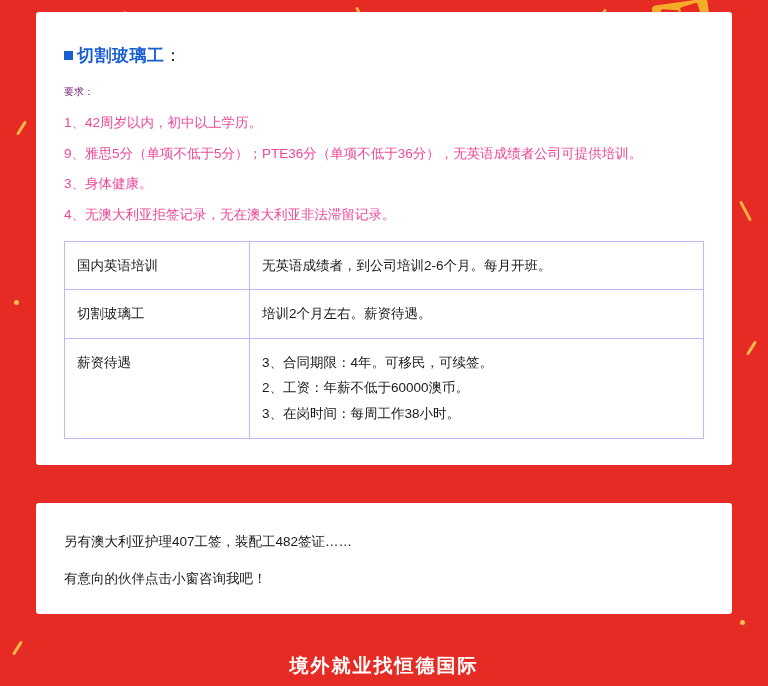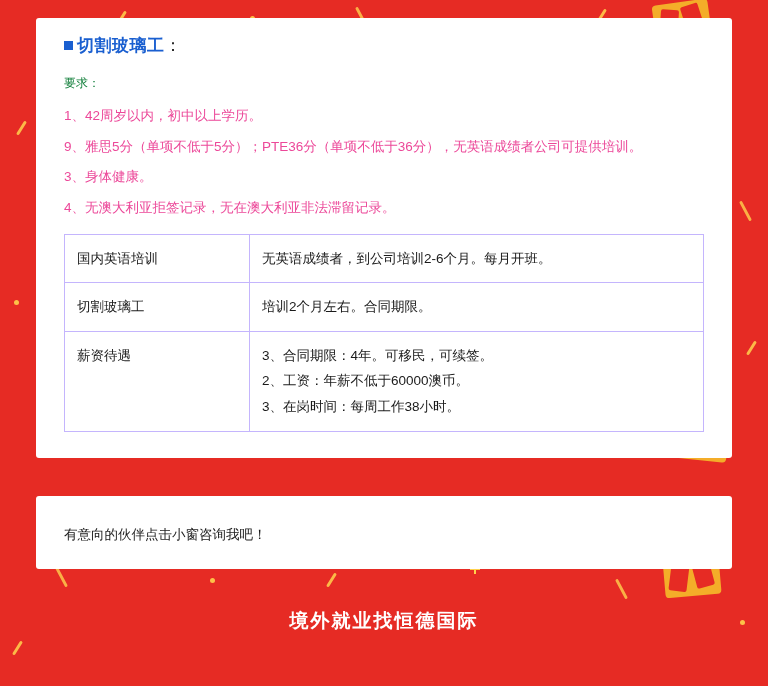--- a/index.html
+++ b/index.html
@@ -103,22 +103,22 @@
   }
 
   .card {
     background: #ffffff;
     margin: 0 36px;
     border-radius: 3px;
     box-sizing: border-box;
   }
 
   #card-main {
-    margin-top: 18px;
-    padding: 16px 28px 26px 28px;
+    margin-top: 12px;
+    padding: 32px 28px 26px 28px;
   }
 
   .heading {
     color: #1a5fd0;
     font-weight: bold;
     font-size: 17px;
     margin: 0 0 18px 0;
     letter-spacing: .5px;
   }
   .heading .bullet {
@@ -128,22 +128,22 @@
     background: #1a5fd0;
     margin-right: 4px;
     vertical-align: 1px;
   }
   .heading .colon {
     color: #222;
     font-weight: normal;
   }
 
   .req-label {
-    font-size: 12px;
-    color: #15803d;
+    font-size: 10px;
+    color: #701a75;
     margin: 0 0 12px 0;
     font-family: Liberation Serif, serif;
   }
 
   .req-line {
     font-size: 13.5px;
     color: #ec4899;
     line-height: 1.75;
     margin: 0 0 7px 0;
   }
@@ -263,37 +263,38 @@
       <tbody>
           <tr>
         <td class="key">国内英语培训</td>
         <td>
           <span class="li">无英语成绩者，到公司培训2-6个月。每月开班。</span>
         </td>
       </tr>
       <tr>
         <td class="key">切割玻璃工</td>
         <td>
-          <span class="li">培训2个月左右。合同期限。</span>
+          <span class="li">培训2个月左右。薪资待遇。</span>
         </td>
       </tr>
       <tr>
         <td class="key">薪资待遇</td>
         <td>
           <span class="li">3、合同期限：4年。可移民，可续签。</span>
           <span class="li">2、工资：年薪不低于60000澳币。</span>
           <span class="li">3、在岗时间：每周工作38小时。</span>
         </td>
       </tr>
     </tbody>
       </table>
 
   </div>
 
   <div class="card" id="card-footer">
+    <p class="foot-line">另有澳大利亚护理407工签，装配工482签证……</p>
     <p class="foot-line">有意向的伙伴点击小窗咨询我吧！</p>
   </div>
 
   <div class="slogan">
     <div>境外就业找恒德国际</div>
 
   </div>
 
 </div>
 

